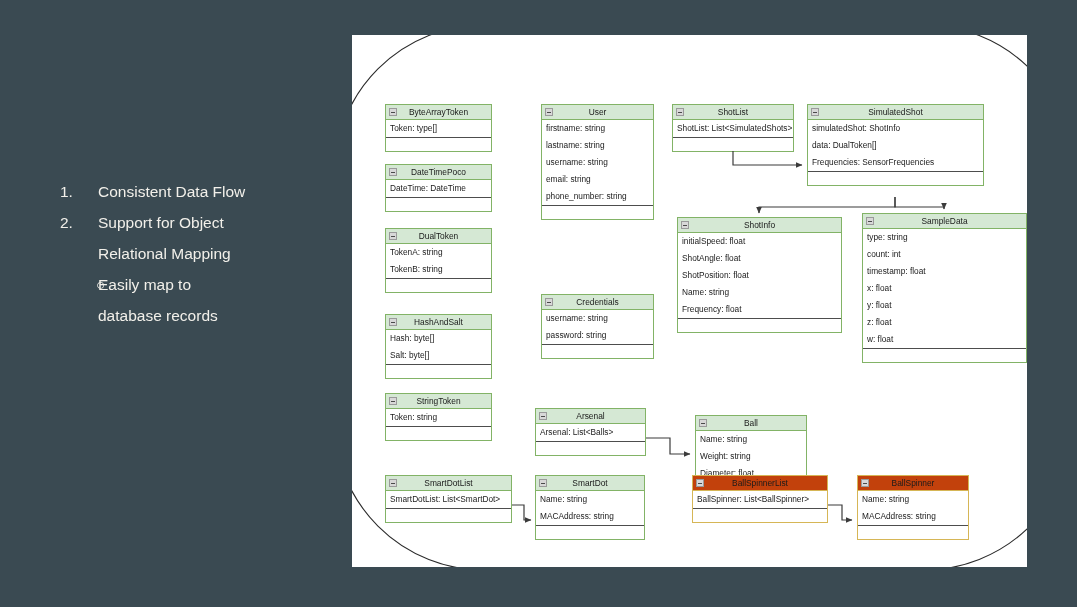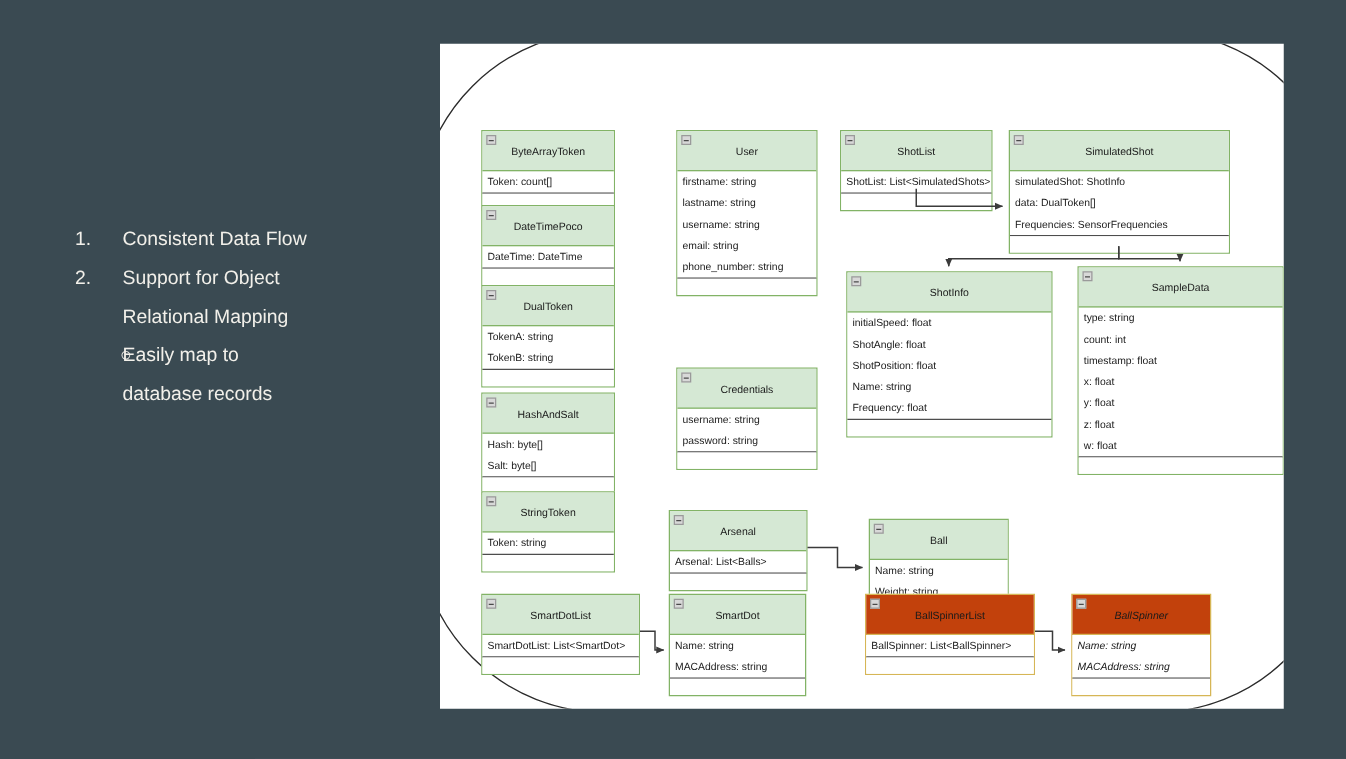--- a/index.html
+++ b/index.html
@@ -56,21 +56,21 @@
     position: absolute;
     background: #ffffff;
     border: 1px solid #82b366;
     font-size: 8.3px;
     color: #1a1a1a;
   }
   .uml.tan { border-color: #d6b656; }
 
   .uml .hdr {
     position: relative;
-    height: 32px;
+    height: 15px;
     background: #d5e8d4;
     border-bottom: 1px solid #82b366;
     display: flex; align-items: center; justify-content: center;
     font-size: 8.4px;
   }
   .uml.tan .hdr { background: #c2410c; border-bottom-color: #d6b656; }
 
   .uml .minus {
     position: absolute;
     left: 3px; top: 3px;
@@ -131,21 +131,21 @@
 
     <div id="diagram">
         <div class="uml" style="left: 33px; top: 69px; width: 107px;">
           <div class="hdr">
             <div class="minus">
               <i></i>
             </div>
             <span>ByteArrayToken</span>
           </div>
           <div class="fields">
-            <div class="f">Token: count[]</div>
+            <div class="f">Token: type[]</div>
           </div>
           <div class="sep"></div>
           <div class="foot"></div>
         </div>
         <div class="uml" style="left: 33px; top: 129px; width: 107px;">
           <div class="hdr">
             <div class="minus">
               <i></i>
             </div>
             <span>DateTimePoco</span>
@@ -354,21 +354,21 @@
               <i></i>
             </div>
             <span>BallSpinnerList</span>
           </div>
           <div class="fields">
             <div class="f">BallSpinner: List&lt;BallSpinner&gt;</div>
           </div>
           <div class="sep"></div>
           <div class="foot"></div>
         </div>
-        <div class="uml tan" style="left: 505px; top: 440px; width: 112px; font-style: italic;">
+        <div class="uml tan" style="left: 505px; top: 440px; width: 112px;">
           <div class="hdr">
             <div class="minus">
               <i></i>
             </div>
             <span>BallSpinner</span>
           </div>
           <div class="fields">
             <div class="f">Name: string</div>
             <div class="f">MACAddress: string</div>
           </div>

